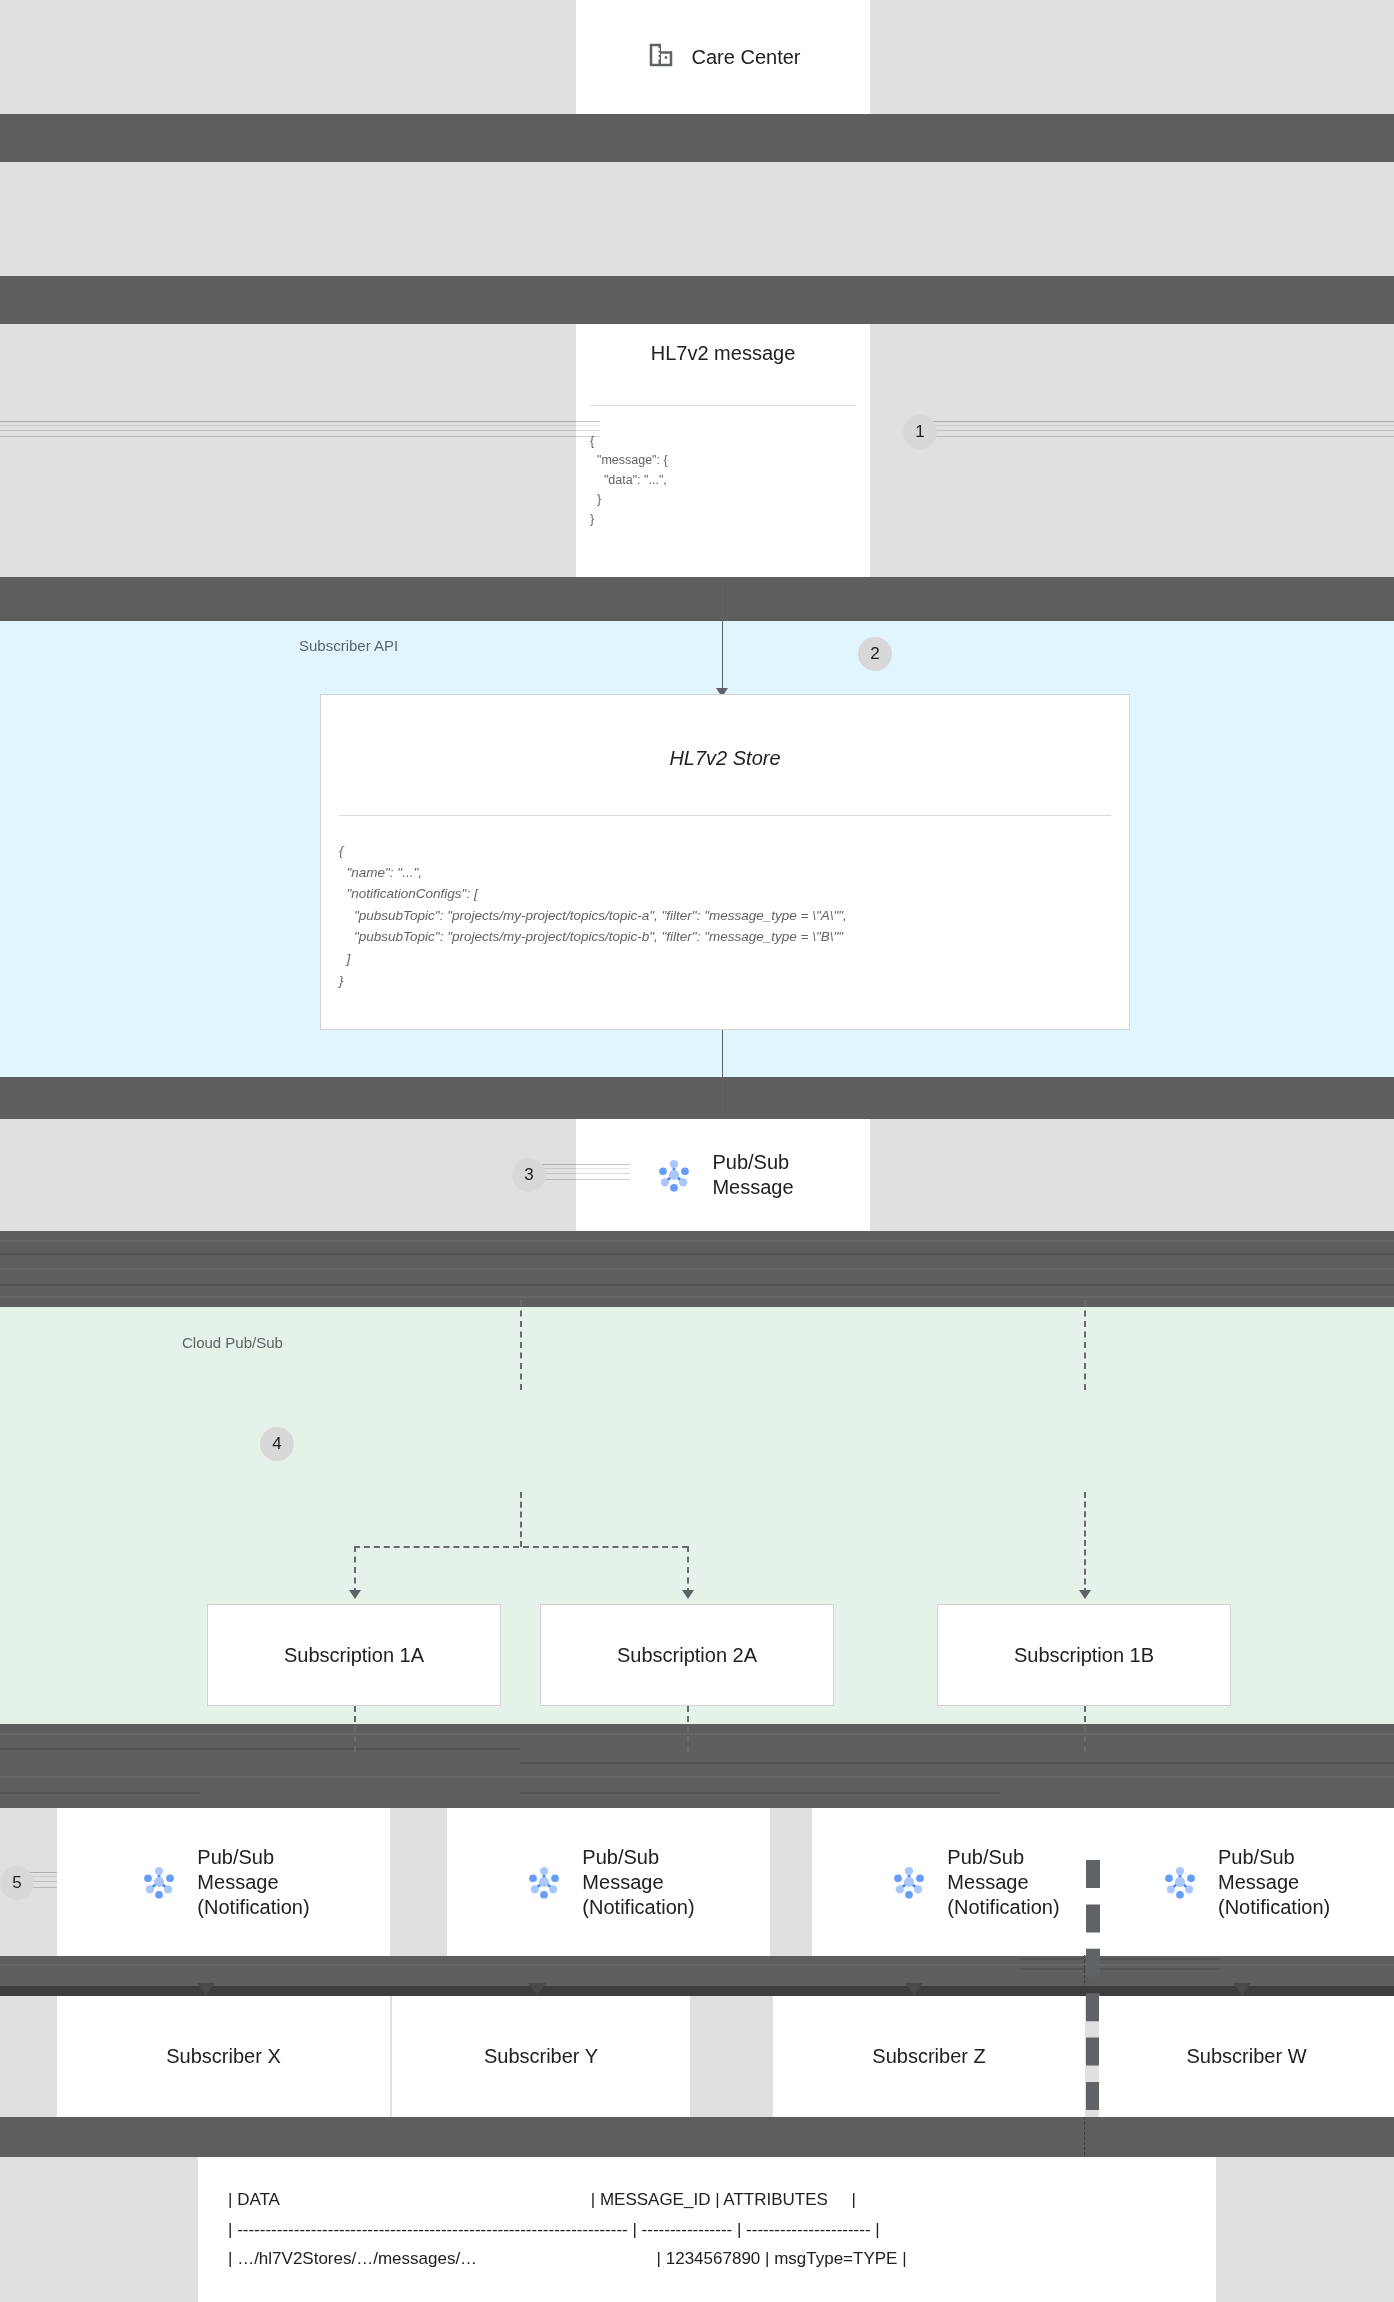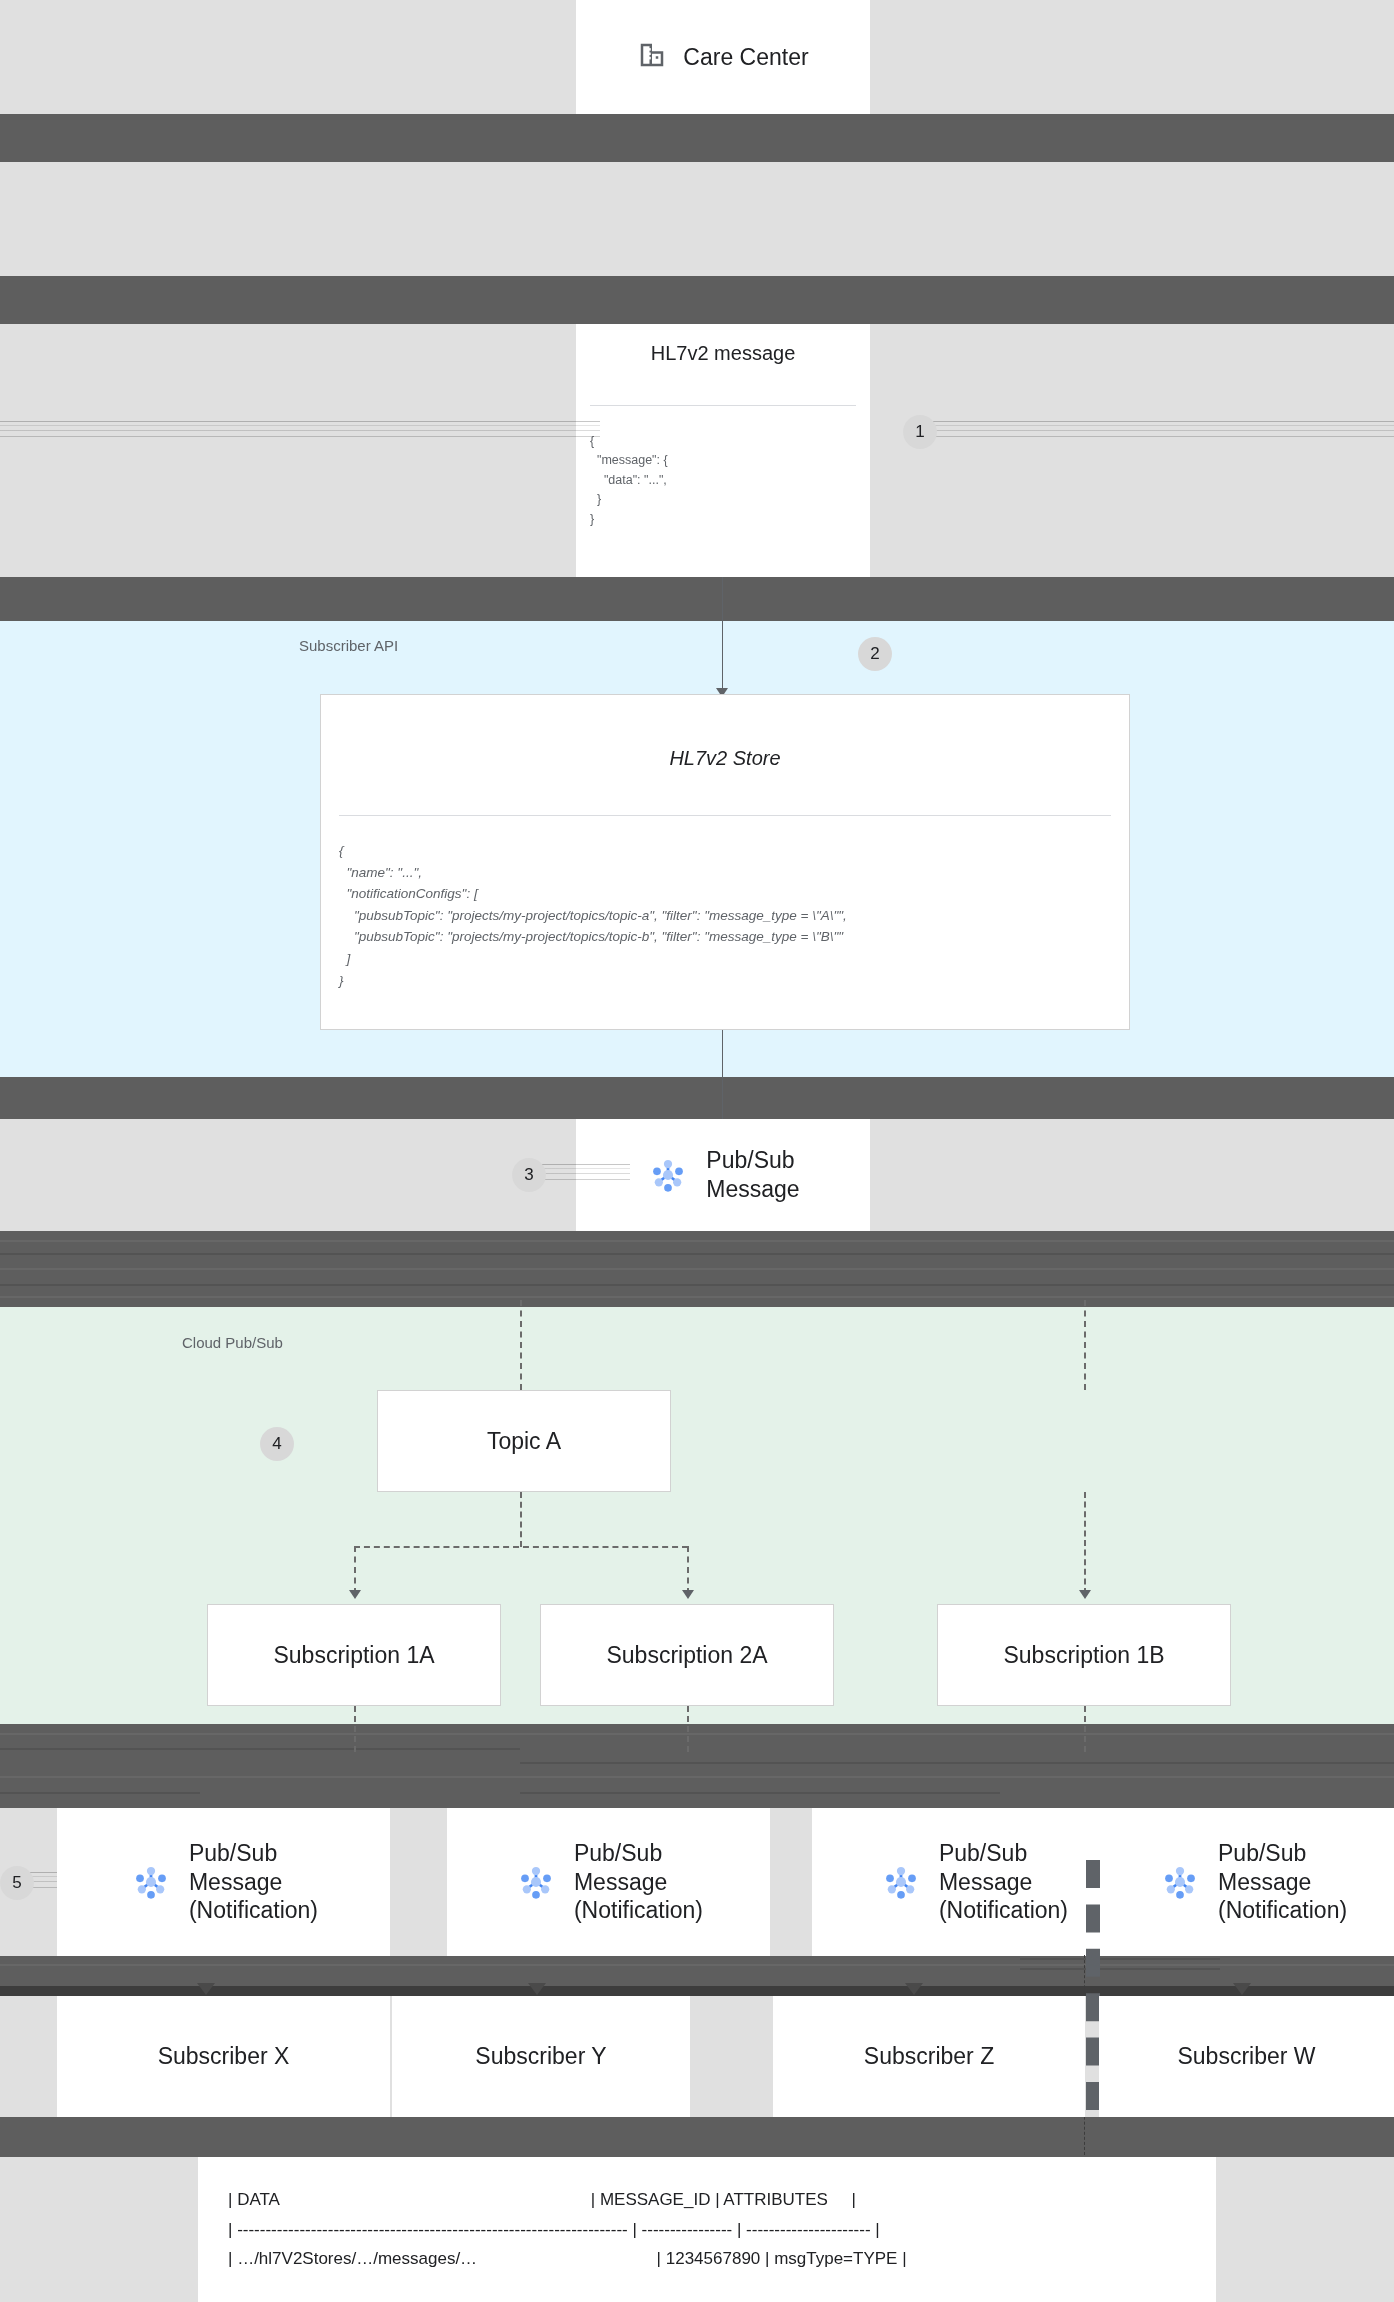--- a/index.html
+++ b/index.html
@@ -25,21 +25,21 @@
   .stripe.light{background:#6f6f6f;opacity:.5;}
 
   
   .card{
     position:absolute;background:#ffffff;
     box-sizing:border-box;
     display:flex;align-items:center;justify-content:center;
     color:#202124;
   }
   .card.bordered{border:1px solid #d2d2d2;}
-  .card .title{font-size:23px;line-height:1.25;text-align:center;color:#202124;}
+  .card .title{font-size:20px;line-height:1.25;text-align:center;color:#202124;}
   .card .title.two-line{text-align:left;}
 
   .icon-row{display:flex;align-items:center;gap:16px;}
 
   
   .jsonbox{
     position:absolute;background:#fff;box-sizing:border-box;
     display:flex;flex-direction:column;
   }
   .jsonbox .hdr{font-size:20px;text-align:center;color:#202124;}
@@ -232,23 +232,20 @@
 
   <div class="seclabel" style="left:182px;top:1334px;">Cloud Pub/Sub</div>
 
   <div class="badge" style="left:260px;top:1427px;">
     <span>4</span>
   </div>
 
   <div class="vdash" style="left:520px;top:1300px;height:90px;"></div>
   <div class="vdash" style="left:1084px;top:1300px;height:90px;"></div>
 
-  <div class="card bordered" style="left:377px;top:1390px;width:294px;height:102px;">
-    <span class="title">Topic A</span>
-  </div>
 
   <div class="vdash" style="left:520px;top:1492px;height:55px;"></div>
   <div class="hdash" style="left:354px;top:1546px;width:334px;"></div>
   <div class="vdash" style="left:354px;top:1546px;height:48px;"></div>
   <div class="vdash" style="left:687px;top:1546px;height:48px;"></div>
   <div class="arrow-down" style="left:349px;top:1590px;"></div>
   <div class="arrow-down" style="left:682px;top:1590px;"></div>
 
   <div class="vdash" style="left:1084px;top:1492px;height:102px;"></div>
   <div class="arrow-down" style="left:1079px;top:1590px;"></div>

